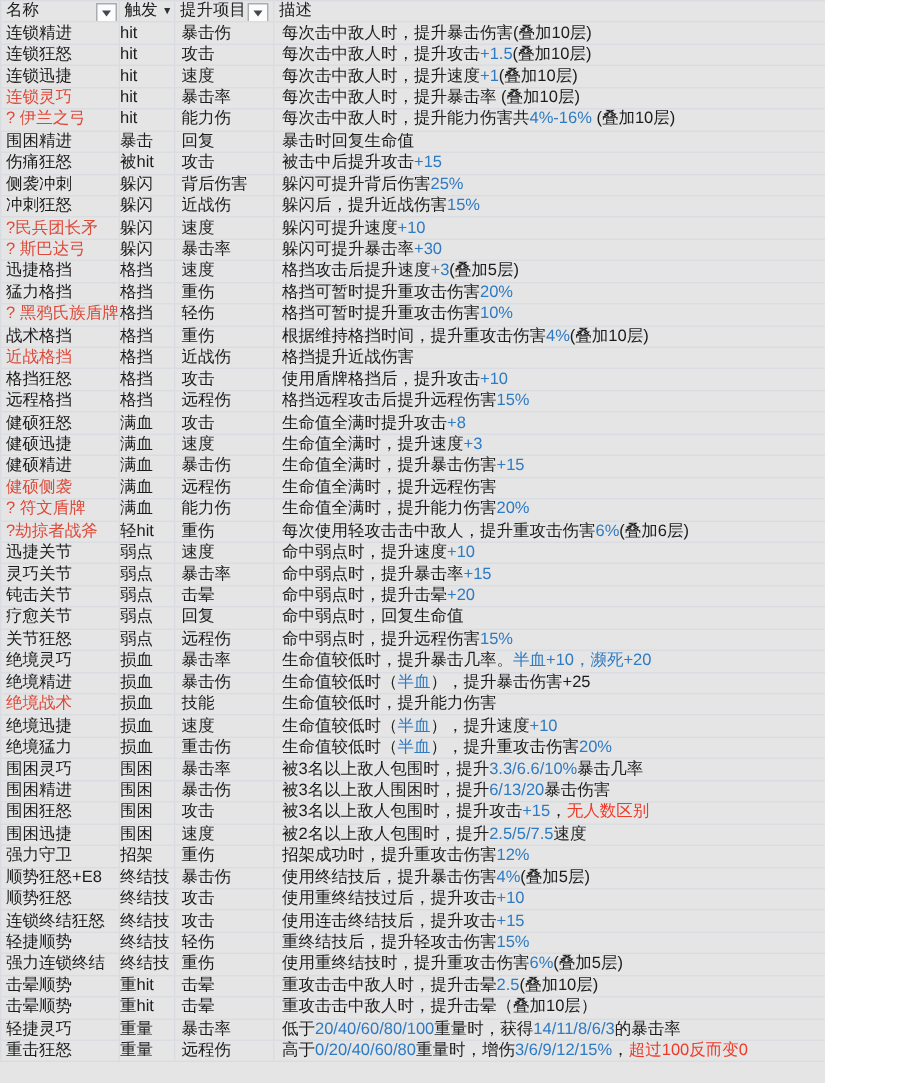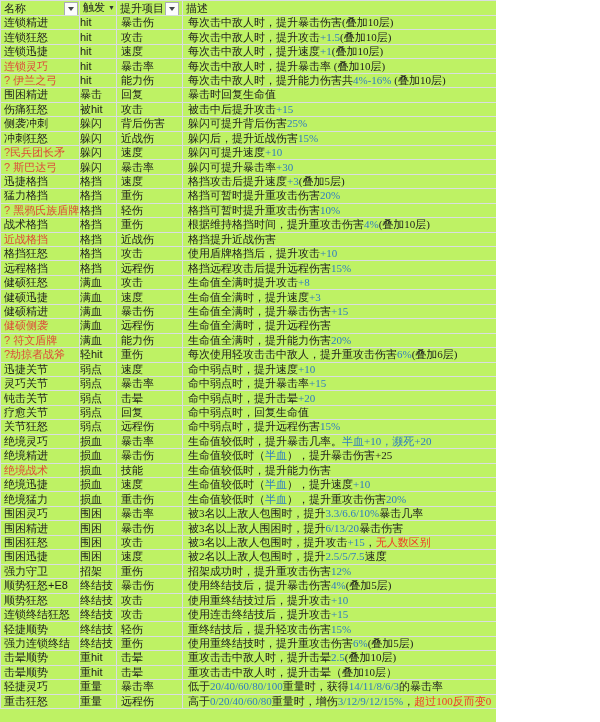--- a/index.html
+++ b/index.html
@@ -1,25 +1,25 @@
 <!DOCTYPE html>
 <html><head>
 <meta charset="utf-8">
 <style>
   html,body{margin:0;padding:0;}
   body{width:600px;font-family:"Liberation Sans","DejaVu Sans",sans-serif;background:#fff;}
-  .sheet{width:496px;height:722px;overflow:hidden;background:#bef264;}
+  .sheet{width:550px;height:722px;overflow:hidden;background:#e5e5e5;}
   table{border-collapse:collapse;table-layout:fixed;width:600px;}
   td,th{border:1px solid #d9dde1;height:13.45px;line-height:13px;padding:0 1px 0 3px;
         white-space:nowrap;overflow:hidden;font-size:11px;font-weight:normal;
         text-align:left;color:#1c1c1c;vertical-align:middle;}
   th{position:relative;color:#222;}
   td.trig{text-align:left;font-weight:normal;padding:0;}
   td.stat{padding-left:4px;}
-  td.desc{padding-left:5px;font-family:Liberation Serif, serif;}
+  td.desc{padding-left:5px;}
   .rn{color:#dd4a3a;}            
   .c-k{color:#1c1c1c;}
   .c-b{color:#2f7bc3;}           
   .c-r{color:#f03a28;}           
   .fbtn{position:absolute;top:1px;width:12px;height:12px;border:1px solid #a8adb3;
         background:#fcfcfc;display:flex;align-items:center;justify-content:center;}
   .fbtn .tri{width:0;height:0;border-left:3px solid transparent;border-right:3px solid transparent;
         border-top:4px solid #44484c;}
   .sorticon{display:inline-block;margin-left:3px;color:#2d3135;font-size:7px;vertical-align:1px;}
   .sorticon .num{font-size:8px;font-style:normal;margin-left:1px;vertical-align:-1px;}
@@ -343,17 +343,17 @@
         <tr>
           <td class="name">轻捷灵巧</td>
           <td class="trig">重量</td>
           <td class="stat">暴击率</td>
           <td class="desc"><span class="c-k">低于</span><span class="c-b">20/40/60/80/100</span><span class="c-k">重量时，获得</span><span class="c-b">14/11/8/6/3</span><span class="c-k">的暴击率</span></td>
         </tr>
         <tr>
           <td class="name">重击狂怒</td>
           <td class="trig">重量</td>
           <td class="stat">远程伤</td>
-          <td class="desc"><span class="c-k">高于</span><span class="c-b">0/20/40/60/80</span><span class="c-k">重量时，增伤</span><span class="c-b">3/12/9/12/15%</span><span class="c-k">，</span><span class="c-r">超过100反而变0</span></td>
+          <td class="desc"><span class="c-k">高于</span><span class="c-b">0/20/40/60/80</span><span class="c-k">重量时，增伤</span><span class="c-b">3/6/9/12/15%</span><span class="c-k">，</span><span class="c-r">超过100反而变0</span></td>
         </tr>
       </tbody>
   </table>
 </div>
 
 </body></html>

